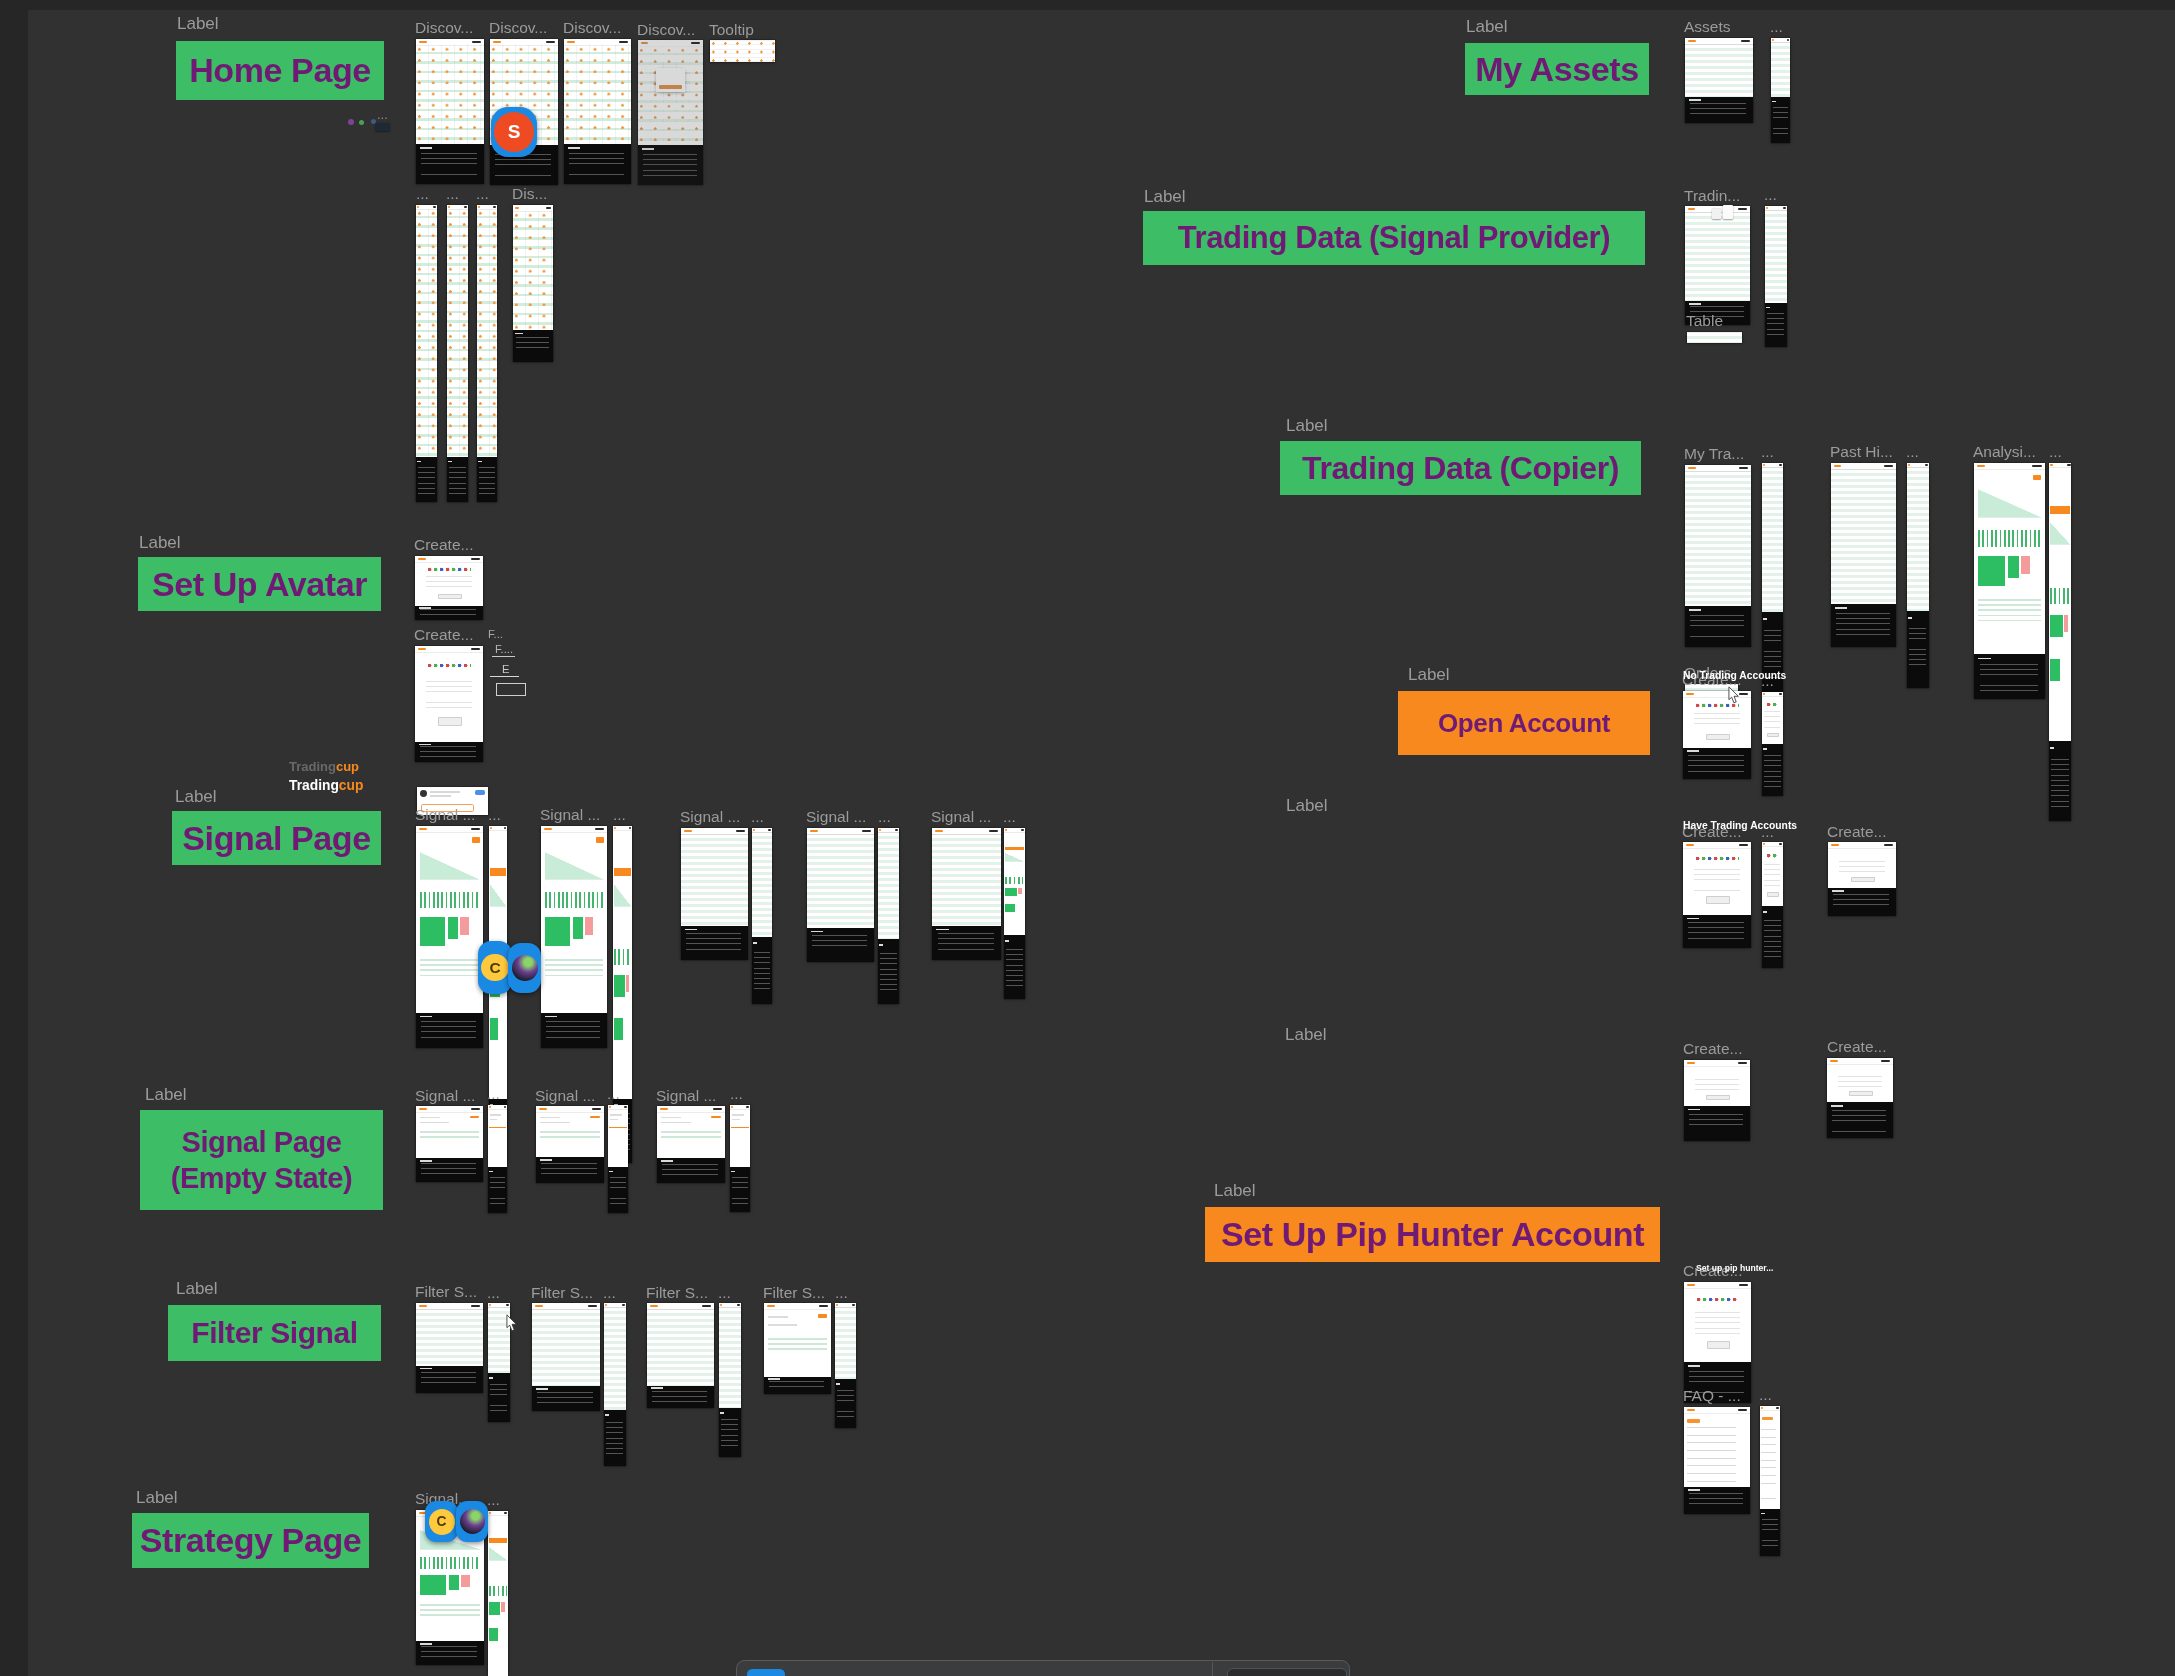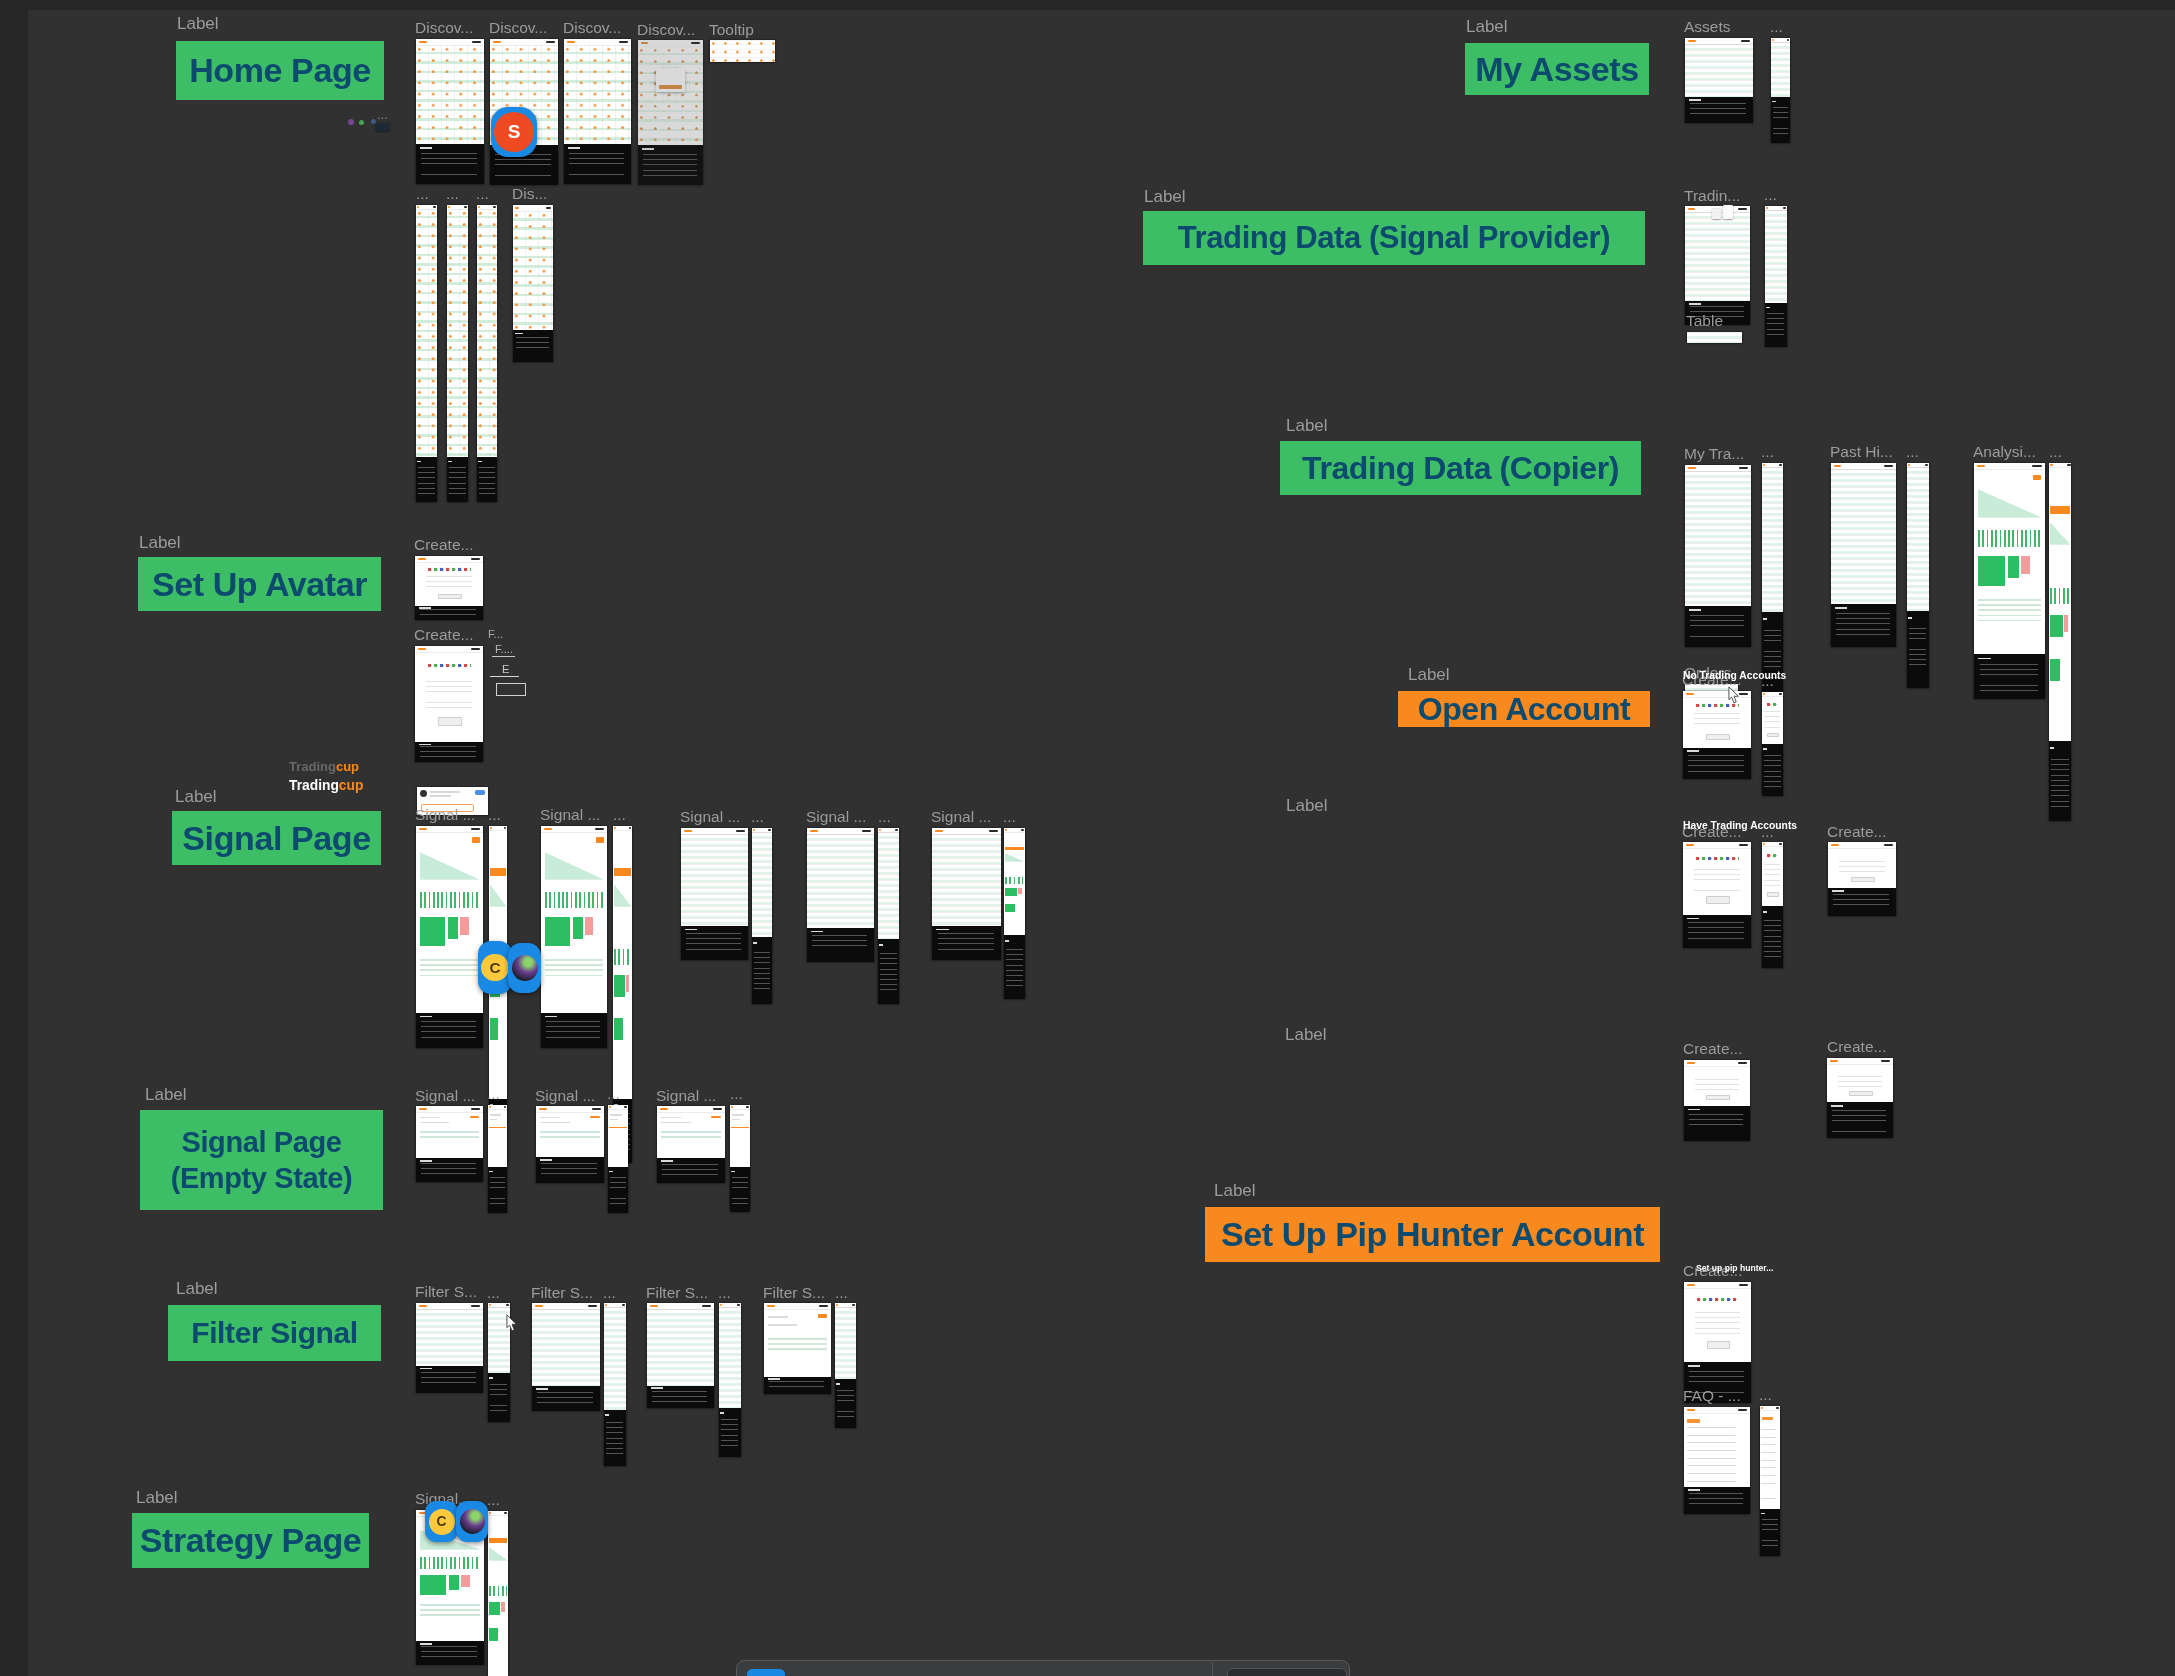--- a/index.html
+++ b/index.html
@@ -6,21 +6,21 @@
   body{width:2175px;height:1676px;overflow:hidden;position:relative;
        font-family:"Liberation Sans",sans-serif;}
   #stage{position:absolute;left:0;top:0;width:2175px;height:1676px;}
   .edge-top{position:absolute;left:0;top:0;width:100%;height:10.3px;background:#262626;}
   .edge-left{position:absolute;left:0;top:0;width:27.5px;height:100%;background:#262626;}
 
   .caption{position:absolute;color:#9b9b9b;font-size:17px;white-space:nowrap;}
   .frame-title{position:absolute;color:#9b9b9b;font-size:15.5px;white-space:nowrap;max-width:77px;
                overflow:hidden;text-overflow:clip;}
   .label-box{position:absolute;display:flex;flex-direction:column;align-items:center;
-             justify-content:center;color:#0c4a6e;font-weight:700;text-align:center;line-height:1.25;
+             justify-content:center;color:#701a75;font-weight:700;text-align:center;line-height:1.25;
              letter-spacing:-0.4px;}
   .label-green{background:#3dbe66;}
   .label-orange{background:#f8891f;}
 
   .frame{position:absolute;background:#fff;
          box-shadow:0 0 0 0.4px rgba(0,0,0,.35),0 0.9px 3.4px rgba(0,0,0,.45);}
   .frame.dim{opacity:.82;filter:saturate(.65) brightness(1.05);}
   .f-head{position:absolute;top:0;left:0;right:0;height:6px;background:#fff;
           border-bottom:0.9px solid #ececec;}
   .f-head::before{content:"";position:absolute;left:4%;top:1.7px;width:12%;height:2.6px;
@@ -124,21 +124,21 @@
     </div>
     <div class="caption" style="left: 1286px; top: 416px; position: absolute;">Label</div>
     <div class="label-box label-green" style="left: 1280px; top: 441px; width: 361px; height: 54px; position: absolute; font-size: 32px;">
       <div class="label-line">Trading Data (Copier)</div>
     </div>
     <div class="caption" style="left: 139px; top: 533px; position: absolute;">Label</div>
     <div class="label-box label-green" style="left: 138px; top: 557px; width: 243px; height: 54px; position: absolute; font-size: 34px;">
       <div class="label-line">Set Up Avatar</div>
     </div>
     <div class="caption" style="left: 1408px; top: 665px; position: absolute;">Label</div>
-    <div class="label-box label-orange" style="left: 1398px; top: 691px; width: 252px; height: 36px; position: absolute; font-size: 32px;">
+    <div class="label-box label-orange" style="left: 1398px; top: 691px; width: 252px; height: 64px; position: absolute; font-size: 26px;">
       <div class="label-line">Open Account</div>
     </div>
     <div class="caption" style="left: 175px; top: 787px; position: absolute;">Label</div>
     <div class="label-box label-green" style="left: 172px; top: 811px; width: 209px; height: 54px; position: absolute; font-size: 34px;">
       <div class="label-line">Signal Page</div>
     </div>
     <div class="caption" style="left: 1286px; top: 796px; position: absolute;">Label</div>
     <div class="caption" style="left: 1285px; top: 1025px; position: absolute;">Label</div>
     <div class="caption" style="left: 145px; top: 1085px; position: absolute;">Label</div>
     <div class="label-box label-green" style="left: 140px; top: 1110px; width: 243px; height: 100px; position: absolute; font-size: 29px;">

